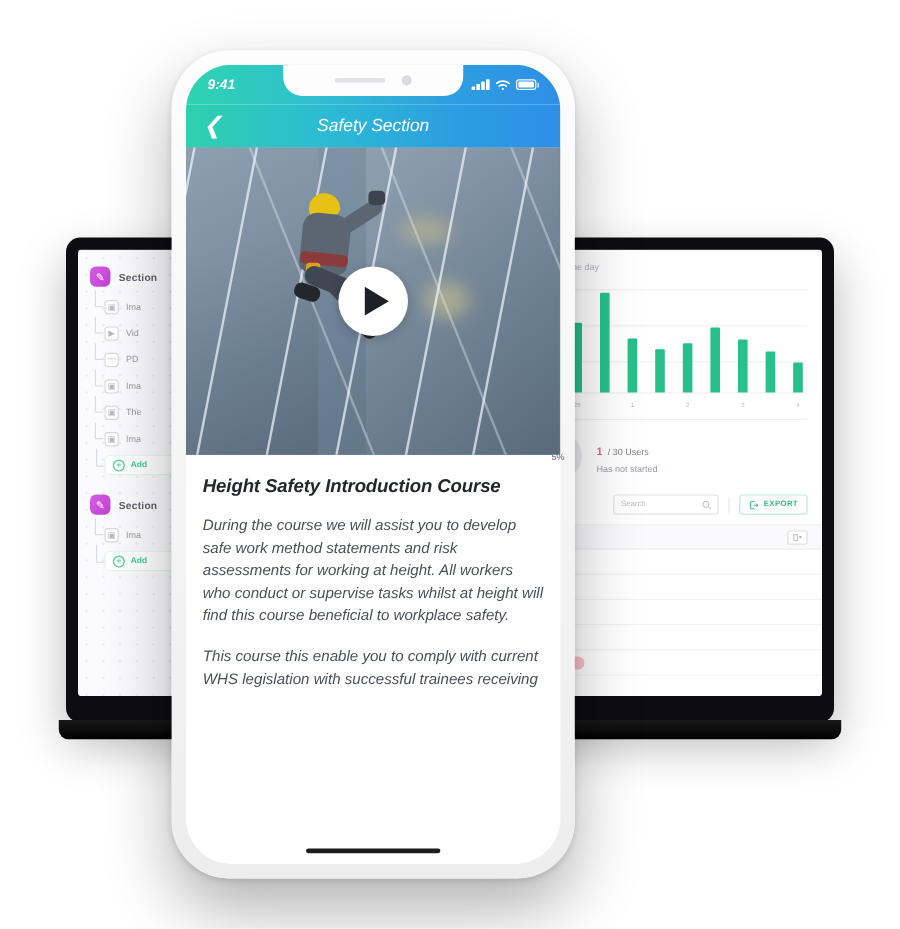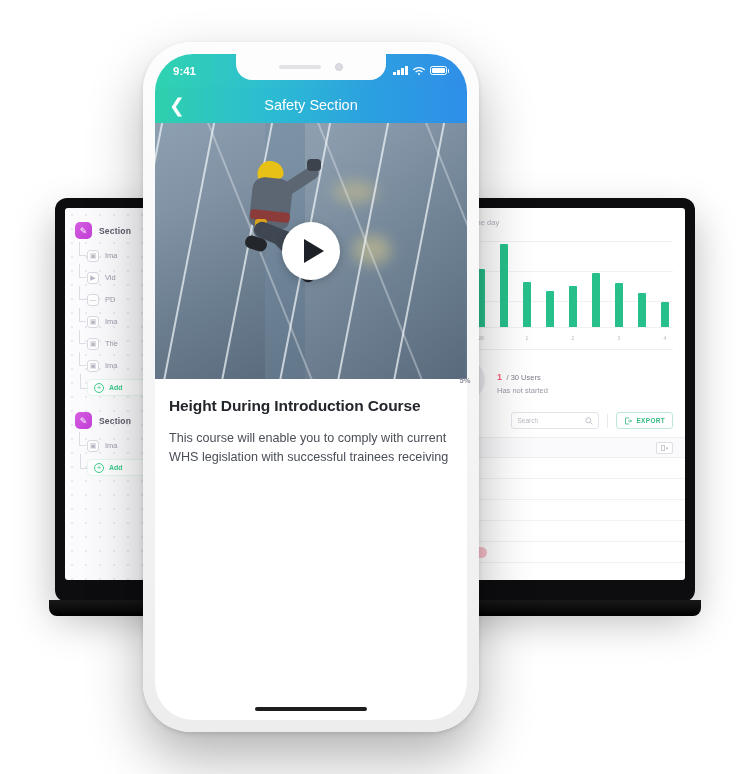--- a/index.html
+++ b/index.html
@@ -148,21 +148,21 @@
   
   #phone {
     position:absolute; left:143px; top:42px; width:336px; height:690px;
     background: linear-gradient(180deg,#fdfdfd 0%, #ededed 100%);
     border-radius: 48px;
     box-shadow: 0 26px 55px rgba(0,0,0,.30), 0 2px 5px rgba(0,0,0,.12);
     padding: 12px;
   }
   #phone .inner {
     position:relative; width:100%; height:100%;
-    background:#fff; border-radius:38px; overflow:hidden;
+    background:#fff; border-radius:38px; overflow:hidden;font-style:italic;
   }
   .notch {
     position:absolute; left:50%; transform:translateX(-50%); top:0;
     width:150px; height:26px; background:#fdfdfd;
     border-radius: 0 0 16px 16px; z-index:30;
     display:flex; align-items:center; justify-content:center; gap:14px;
   }
   .speaker{ width:42px;height:4px;border-radius:3px;background:#e2e2e6;}
   .camera{ width:8px;height:8px;border-radius:50%;background:#dcdce2;border:1px solid #d0d0d6;}
 
@@ -464,22 +464,23 @@
             <div class="leg2"></div>
           <div class="boot"></div>
             <div class="boot2"></div>
         </div>
         <div class="play-btn">
           <span class="play-tri"></span>
         </div>
       </div>
 
       <div class="course-body">
-        <div class="course-title">Height During Introduction Course</div>
-        <p class="course-p">This course will enable you to comply with current WHS legislation with successful trainees receiving</p>
+        <div class="course-title">Height Safety Introduction Course</div>
+        <p class="course-p">During the course we will assist you to develop safe work method statements and risk assessments for working at height. All workers who conduct or supervise tasks whilst at height will find this course beneficial to workplace safety.</p>
+        <p class="course-p">This course this enable you to comply with current WHS legislation with successful trainees receiving</p>
       </div>
 
       <div class="notch">
         <span class="speaker"></span>
         <span class="camera"></span>
       </div>
 
       <div class="home-ind"></div>
     </div>
   </div>

